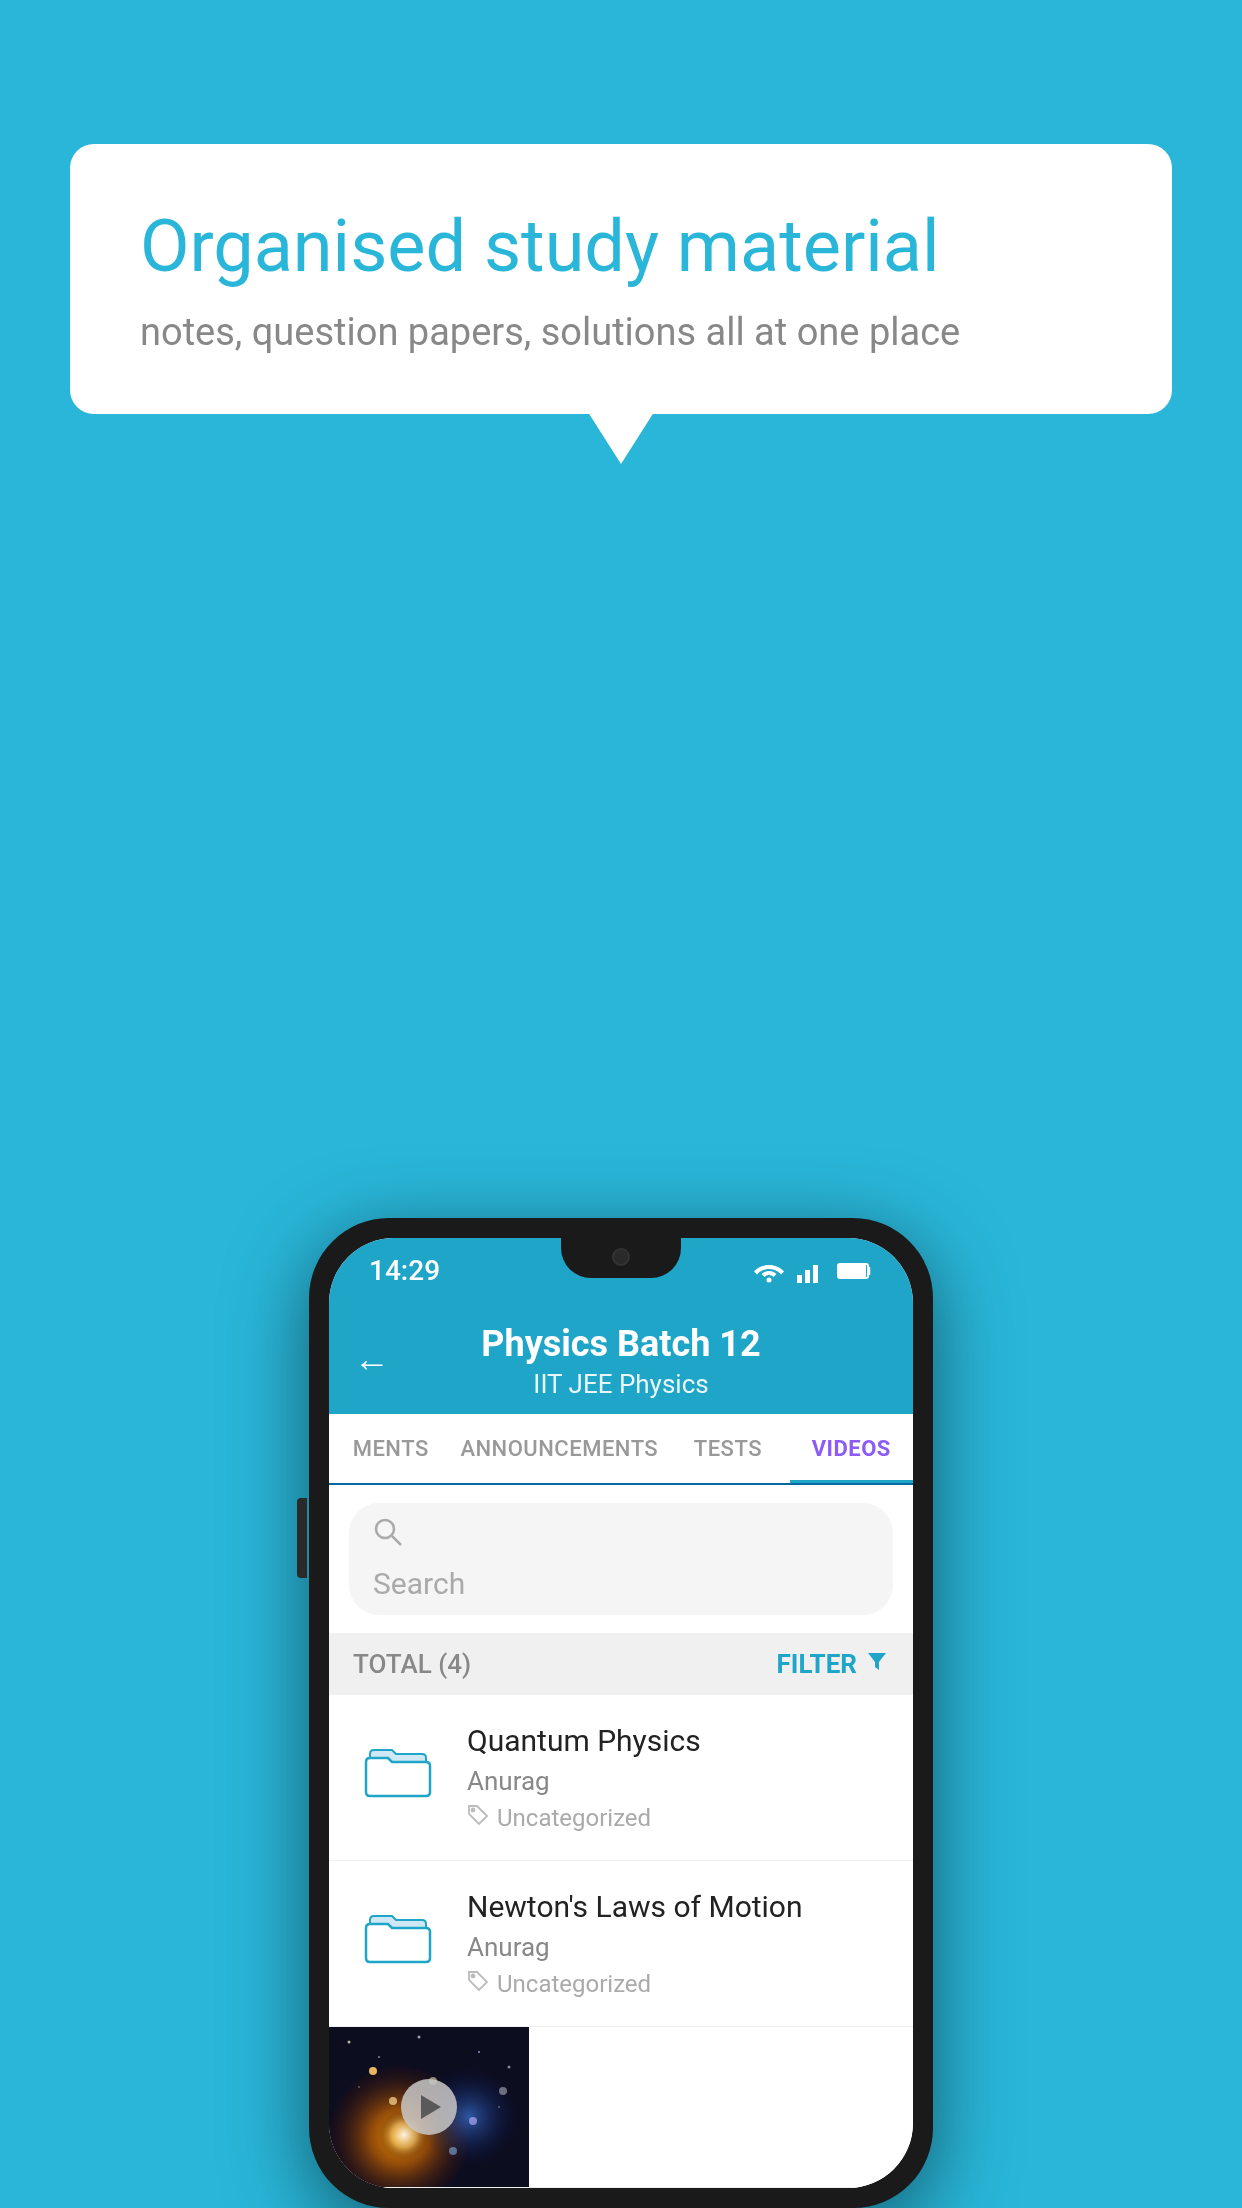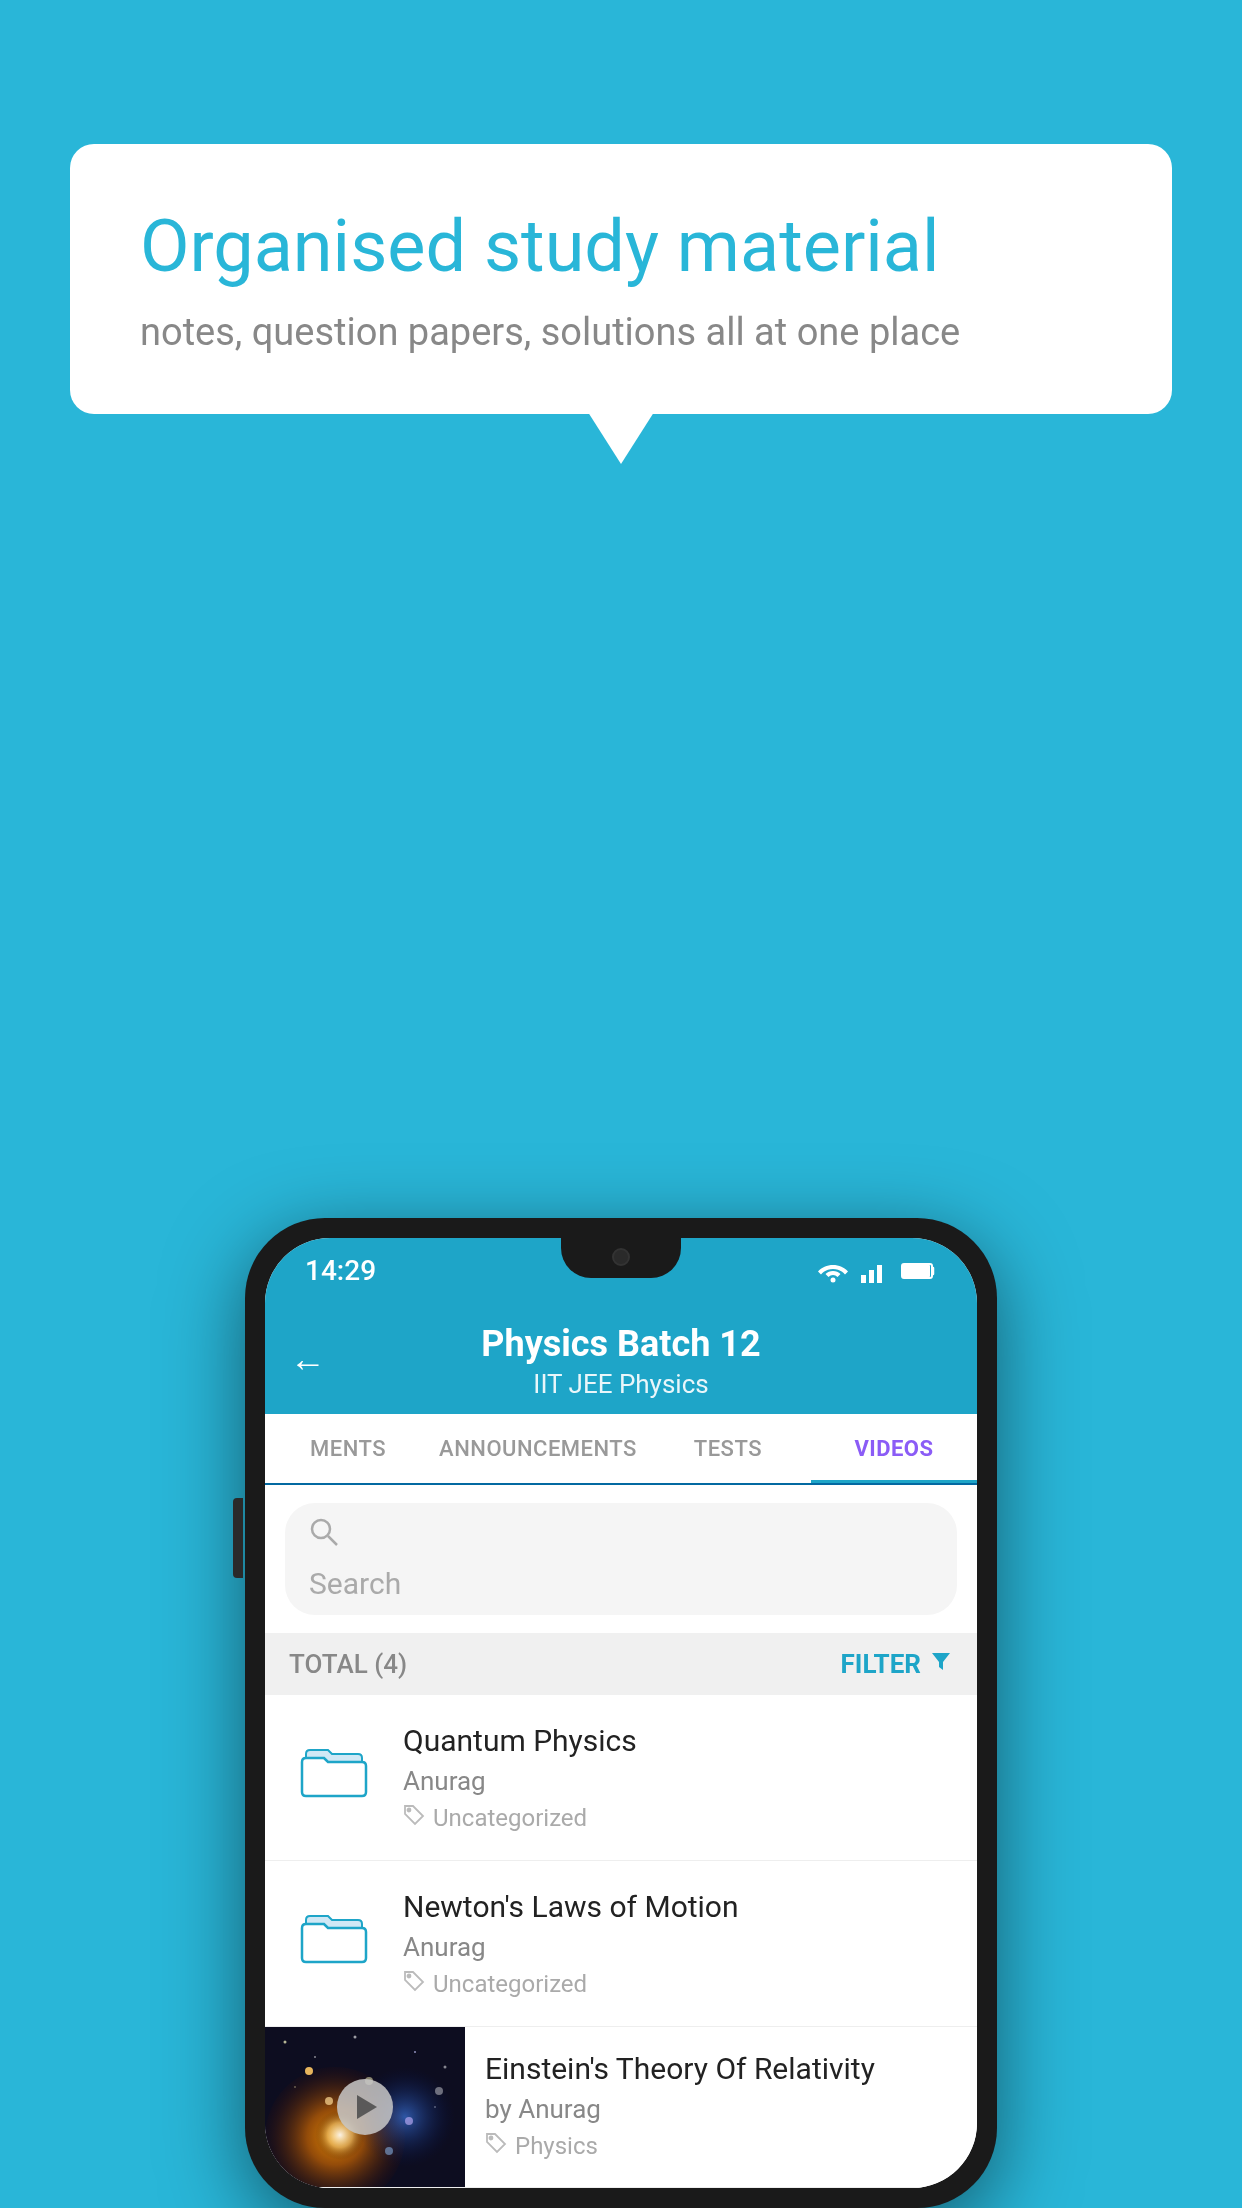--- a/index.html
+++ b/index.html
@@ -49,21 +49,21 @@
       color: #888;
       font-weight: 400;
     }
 
     
     .phone-wrapper {
       position: absolute;
       bottom: 0;
       left: 50%;
       transform: translateX(-50%);
-      width: 752px;
+      width: 624px;
     }
 
     
     .phone-shell {
       background: #1a1a1a;
       border-radius: 80px;
       padding: 20px;
       position: relative;
       box-shadow: 0 20px 80px rgba(0,0,0,0.5);
     }
@@ -525,30 +525,17 @@
                 <stop offset="100%" stop-color="transparent" stop-opacity="0"></stop>
               </radialGradient>
               <circle cx="75" cy="108" r="25" fill="url(#brightCenter)"></circle>
             </svg>
           </div>
 
           <div class="play-button-overlay">
             <div class="play-triangle"></div>
           </div>
         </div>
-        <div class="thumb-info">
-          <div class="video-title">Einstein's Theory Of Relativity</div>
-          <div class="thumb-author">by Anurag</div>
-          <div class="thumb-tag">
-            <span>
-              <svg width="22" height="22" viewBox="0 0 22 22" fill="none" stroke="#bbb" stroke-width="1.8">
-                <path d="M2 2h8l10 10-8 8L2 10V2z"></path>
-                <circle cx="6" cy="6" r="1.5" fill="#bbb"></circle>
-              </svg>
-            </span>
-            <span>Physics</span>
-          </div>
-        </div>
       </div>
 
     </div>
   </div>
 </div>
 
 </body></html>

